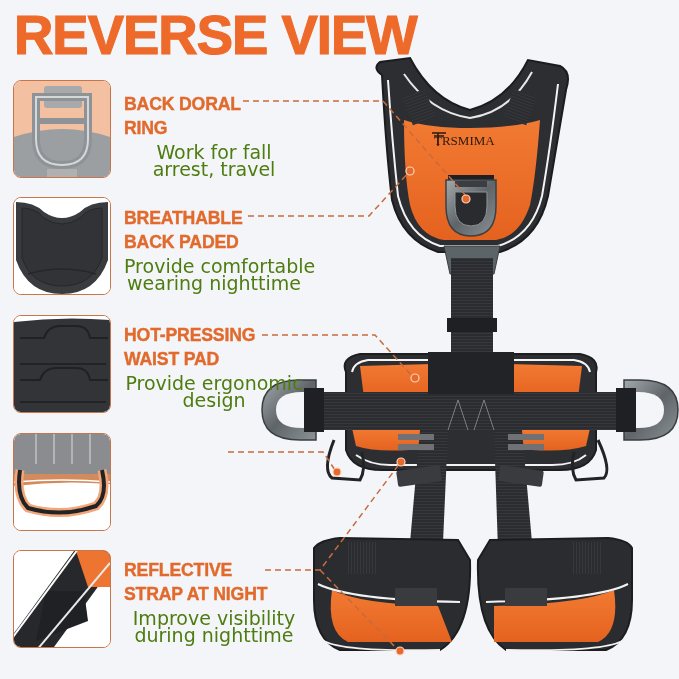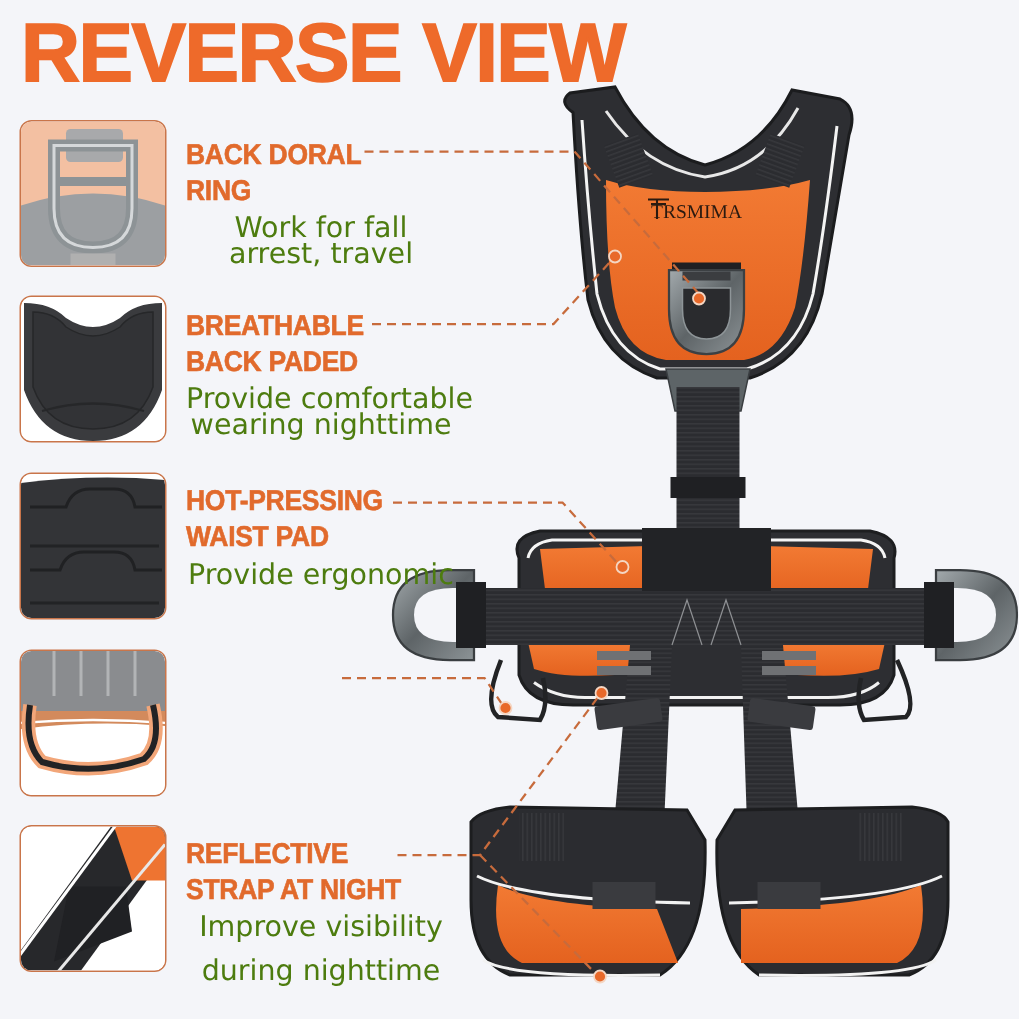--- a/index.html
+++ b/index.html
@@ -209,20 +209,21 @@
       <path d="M6 22 L30 22 Q34 10 46 10 L62 10 Q74 10 76 22 L94 22" fill="none" stroke="#202123" stroke-width="2"></path>
       <path d="M6 48 L92 48" stroke="#222325" stroke-width="2"></path>
       <path d="M6 64 L26 64 Q30 52 42 52 L62 52 Q74 52 76 64 L94 64" fill="none" stroke="#202123" stroke-width="2"></path>
       <path d="M6 86 L92 86" stroke="#222325" stroke-width="2"></path>
     </svg>
   </div>
   <div class="feature" style="top:323px">
     <div class="head">HOT-PRESSING</div>
     <div class="head">WAIST PAD</div>
     <div class="desc">Provide ergonomic</div>
+    <div class="desc" style="margin-top:0">design</div>
   </div>
 
   <div class="thumb" style="top:433px">
     <svg viewBox="0 0 96 96">
       <rect width="96" height="96" fill="#ffffff"></rect>
       <rect width="96" height="40" fill="#8a8c8f"></rect>
       <g stroke="#b2b4b6" stroke-width="2">
           <line x1="22" y1="0" x2="22" y2="30"></line>
           <line x1="40" y1="0" x2="40" y2="30"></line>
           <line x1="58" y1="0" x2="58" y2="30"></line>
@@ -242,16 +243,16 @@
       <path d="M62 0 L96 0 L96 36 L74 36 Z" fill="#ee7431"></path>
       <path d="M32 40 L70 40 L74 70 L22 90 Z" fill="#202124"></path>
       <line x1="-4" y1="90" x2="64" y2="-2" stroke="#ffffff" stroke-width="2"></line>
       <line x1="22" y1="100" x2="96" y2="12" stroke="#e8e8e8" stroke-width="2"></line>
     </svg>
   </div>
   <div class="feature" style="top:558px">
     <div class="head">REFLECTIVE</div>
     <div class="head">STRAP AT NIGHT</div>
     <div class="desc">Improve visibility</div>
-    <div class="desc" style="margin-top:12px">during nighttime</div>
+    <div class="desc" style="margin-top:0">during nighttime</div>
   </div>
 
 </div>
 
 </body></html>

